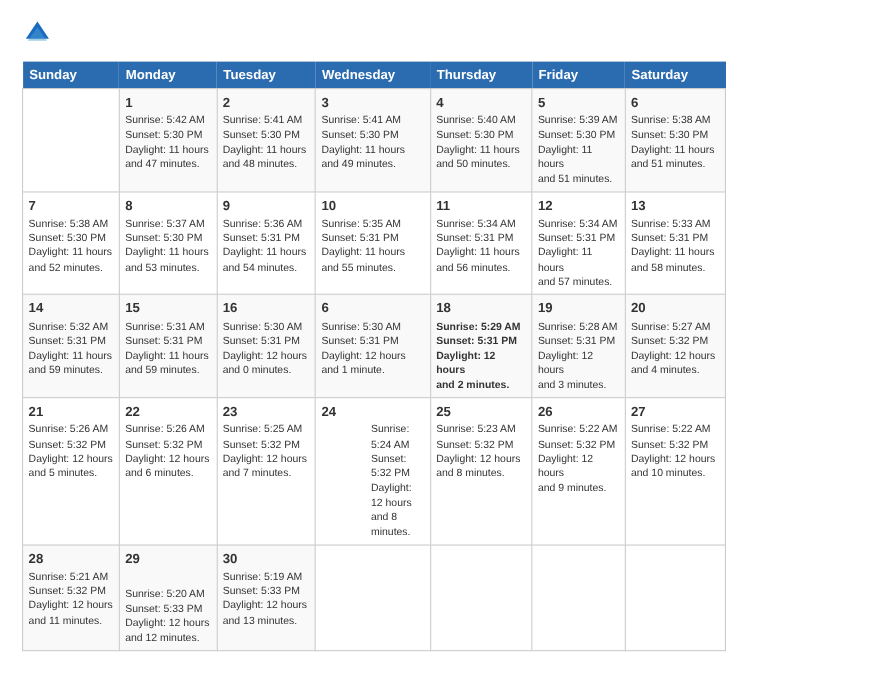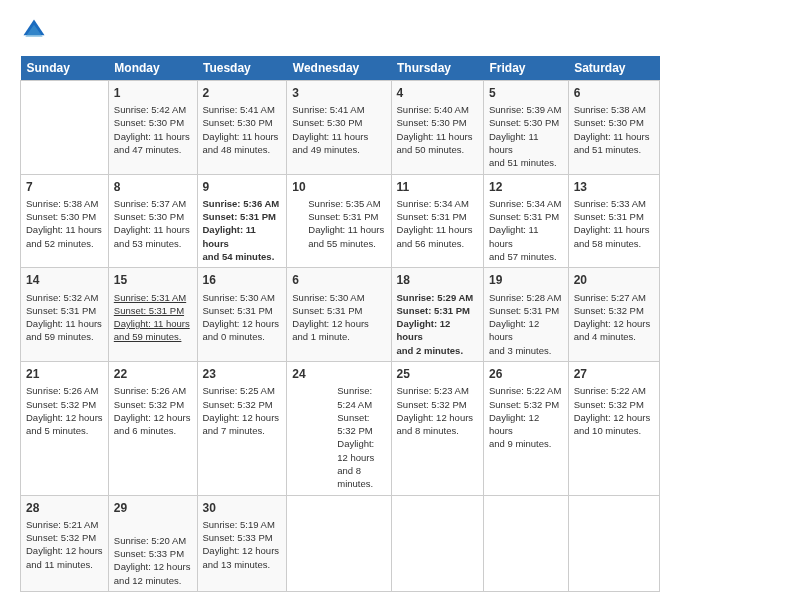--- a/index.html
+++ b/index.html
@@ -181,28 +181,28 @@
           </td>
           <td>
             <span class="day-num">8</span>
             <div class="day-info" style="white-space: pre-line;">Sunrise: 5:37 AM
 Sunset: 5:30 PM
 Daylight: 11 hours
 and 53 minutes.</div>
           </td>
           <td>
             <span class="day-num">9</span>
-            <div class="day-info" style="white-space: pre-line; font-weight: bold;">Sunrise: 5:36 AM
+            <div class="day-info" style="white-space: pre-line;">Sunrise: 5:36 AM
 Sunset: 5:31 PM
 Daylight: 11 hours
 and 54 minutes.</div>
           </td>
           <td>
             <span class="day-num">10</span>
-            <div class="day-info" style="white-space: pre-line; margin-left: 16px;">Sunrise: 5:35 AM
+            <div class="day-info" style="white-space: pre-line;">Sunrise: 5:35 AM
 Sunset: 5:31 PM
 Daylight: 11 hours
 and 55 minutes.</div>
           </td>
           <td>
             <span class="day-num">11</span>
             <div class="day-info" style="white-space: pre-line;">Sunrise: 5:34 AM
 Sunset: 5:31 PM
 Daylight: 11 hours
 and 56 minutes.</div>
@@ -225,21 +225,21 @@
         <tr>
           <td>
             <span class="day-num">14</span>
             <div class="day-info" style="white-space: pre-line;">Sunrise: 5:32 AM
 Sunset: 5:31 PM
 Daylight: 11 hours
 and 59 minutes.</div>
           </td>
           <td>
             <span class="day-num">15</span>
-            <div class="day-info" style="white-space: pre-line; text-decoration: underline;">Sunrise: 5:31 AM
+            <div class="day-info" style="white-space: pre-line;">Sunrise: 5:31 AM
 Sunset: 5:31 PM
 Daylight: 11 hours
 and 59 minutes.</div>
           </td>
           <td>
             <span class="day-num">16</span>
             <div class="day-info" style="white-space: pre-line;">Sunrise: 5:30 AM
 Sunset: 5:31 PM
 Daylight: 12 hours
 and 0 minutes.</div>

